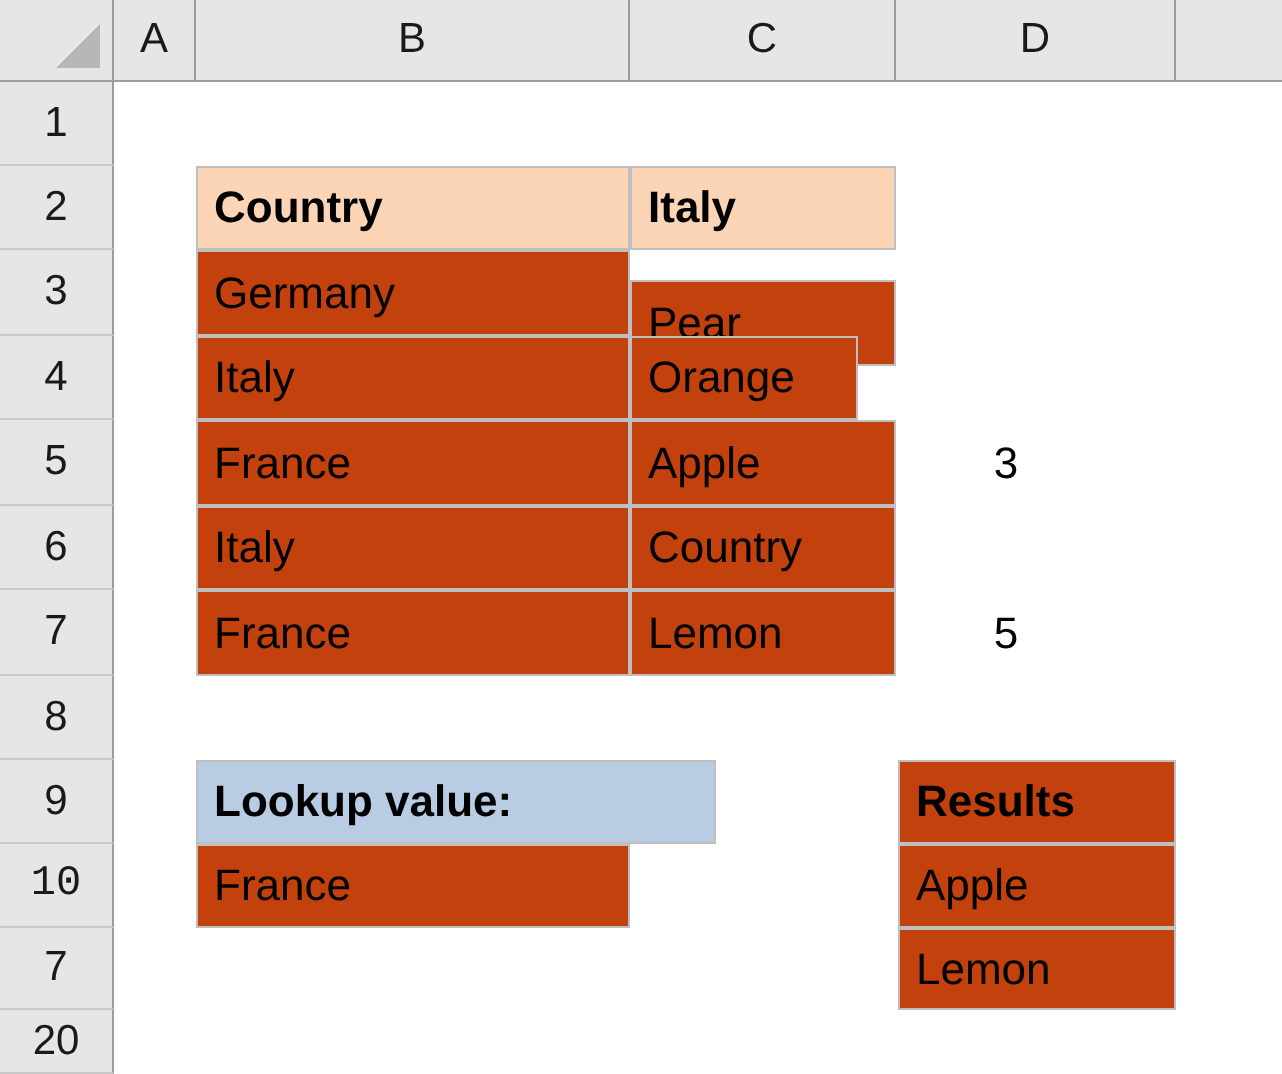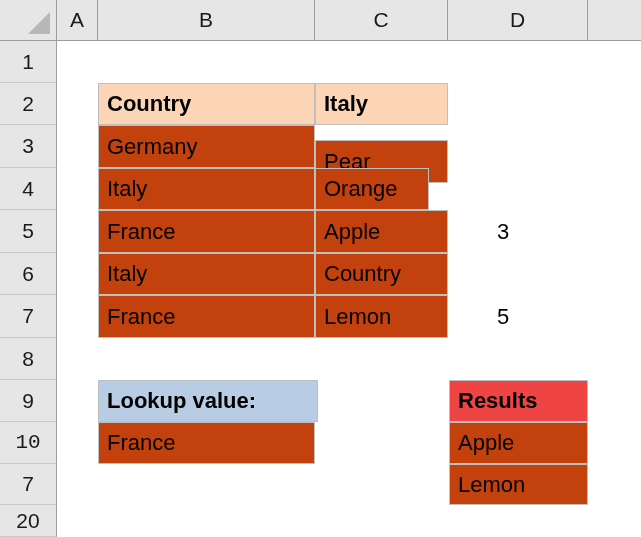--- a/index.html
+++ b/index.html
@@ -88,21 +88,21 @@
   }
   .cell.bordered {
     border: 1px solid #bfbfbf;
   }
   .cell.pad-left { padding-left: 8px; }
   .cell.center { justify-content: center; }
   .cell.bold { font-weight: bold; }
 
   .bg-peach  { background: #fbd5b5; }
   .bg-blue   { background: #b8cce4; }
-  .bg-green  { background: #ef4444; }
+  .bg-green  { background: #c2410c; }
   .bg-clear  { background: transparent; }
 </style>
 </head>
 <body>
 
 <div id="sheet">
 
   <div class="corner-box">
     <div class="corner-tri"></div>
   </div>
@@ -142,20 +142,20 @@
   <div class="cell bg-clear center" style="left:448px; top:210px; width:110px; height:43px;">3</div>
 
   <div class="cell bordered pad-left" style="left:98px; top:253px; width:217px; height:42px;">Italy</div>
   <div class="cell bordered pad-left" style="left:315px; top:253px; width:133px; height:42px;">Country</div>
   <div class="cell bg-clear center" style="left:448px; top:253px; width:110px; height:42px;"></div>
 
   <div class="cell bordered pad-left" style="left:98px; top:295px; width:217px; height:43px;">France</div>
   <div class="cell bordered pad-left" style="left:315px; top:295px; width:133px; height:43px;">Lemon</div>
   <div class="cell bg-clear center" style="left:448px; top:295px; width:110px; height:43px;">5</div>
 
-  <div class="cell bordered bold pad-left bg-blue" style="left:98px; top:380px; width:220px; height:42px;">Lookup value:</div>
+  <div class="cell bordered bold pad-left bg-blue" style="left:98px; top:380px; width:260px; height:42px;">Lookup value:</div>
   <div class="cell bordered pad-left" style="left:98px; top:422px; width:217px; height:42px;">France</div>
 
   <div class="cell bordered bold pad-left bg-green" style="left:449px; top:380px; width:139px; height:42px;">Results</div>
   <div class="cell bordered pad-left" style="left:449px; top:422px; width:139px; height:42px;">Apple</div>
   <div class="cell bordered pad-left" style="left:449px; top:464px; width:139px; height:41px;">Lemon</div>
 
 </div>
 
 </body></html>

